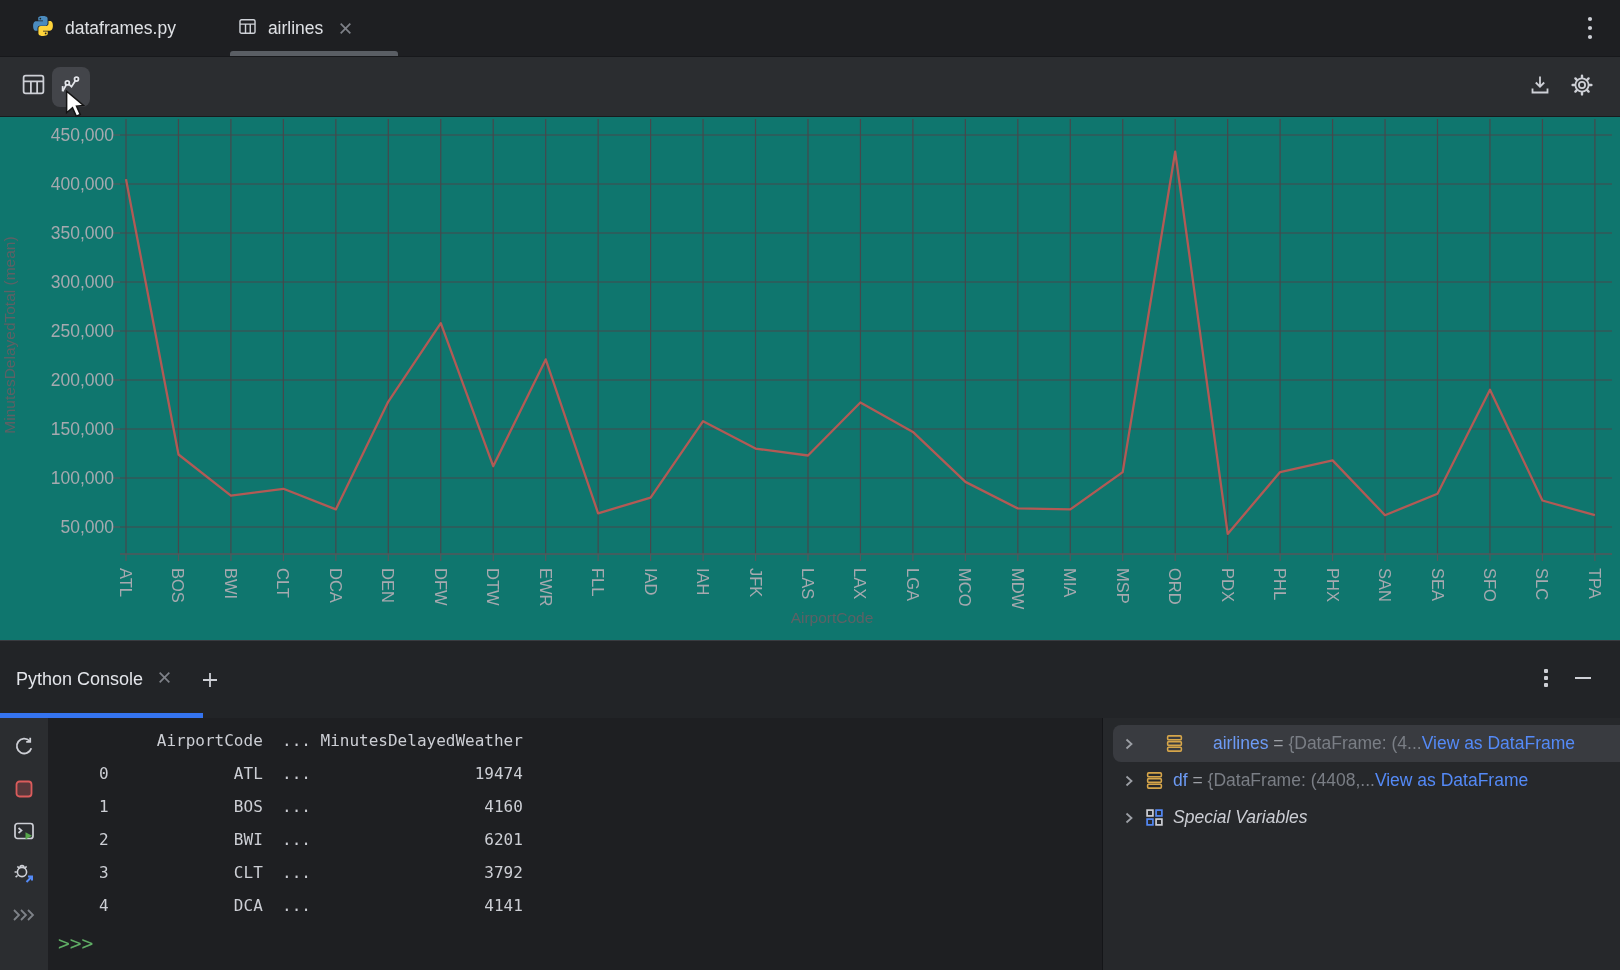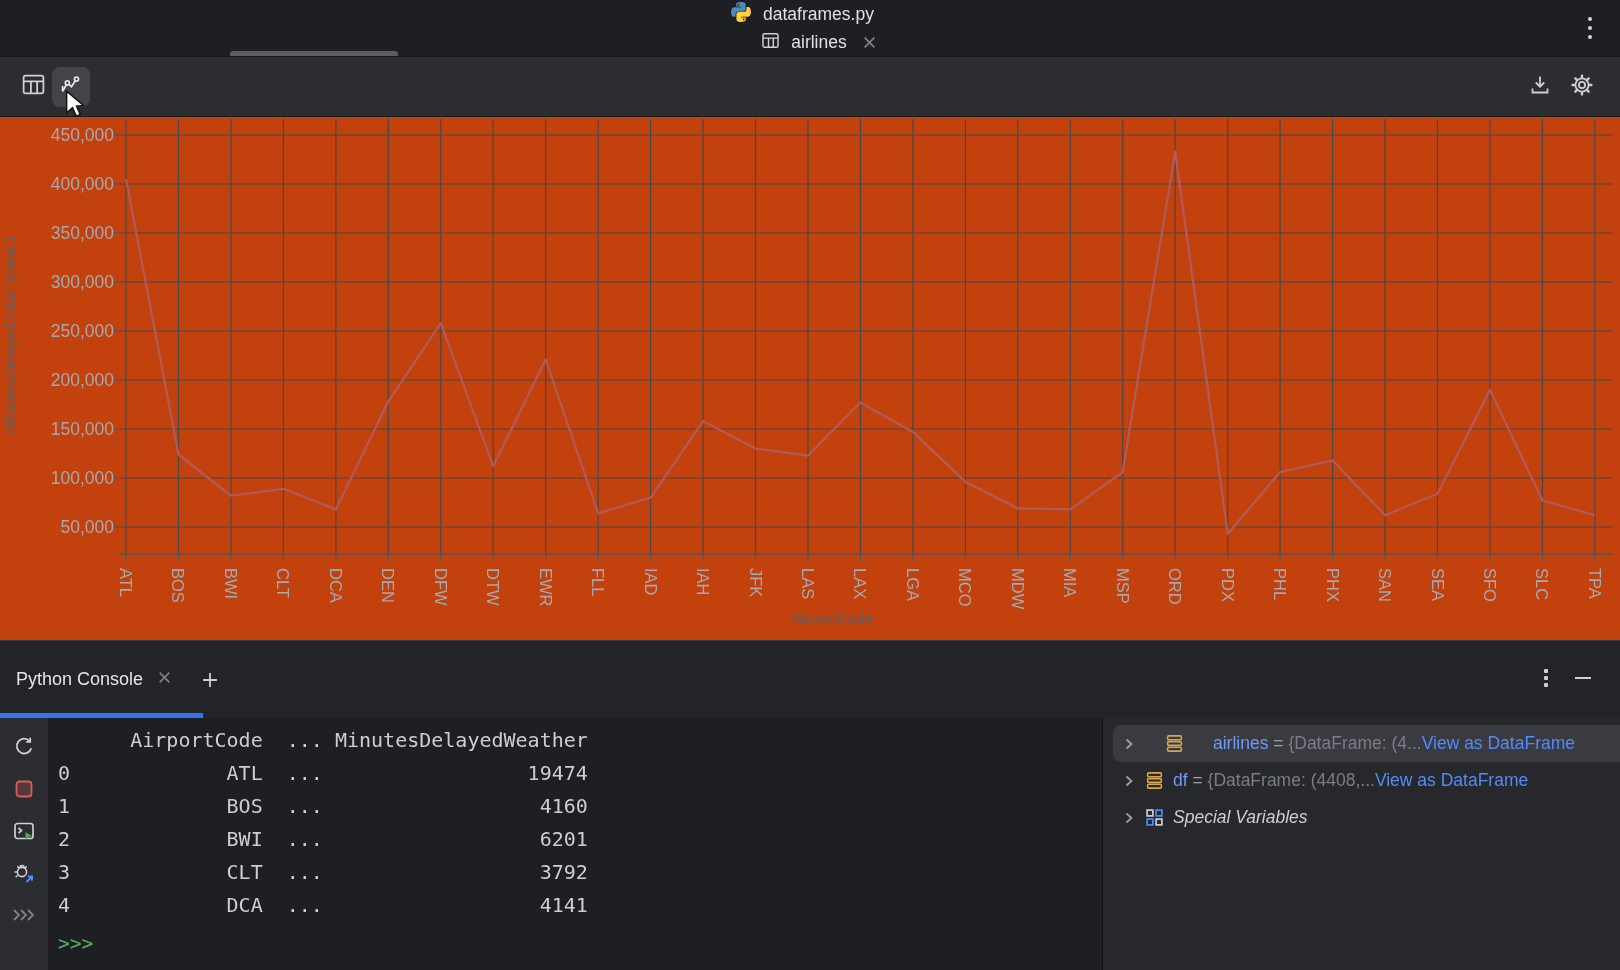--- a/index.html
+++ b/index.html
@@ -2,48 +2,48 @@
 <html><head>
 <meta charset="utf-8">
 <style>
   * { margin:0; padding:0; box-sizing:border-box; }
   html,body { background:#121314; }
   .window{
     position:relative; width:1620px; height:970px; overflow:hidden;
     background:#1e1f22; font-family:"Liberation Sans", sans-serif; color:#dfe1e5;
   }
   
-  .tabbar{ position:relative; height:57px; background:#1e1f22; display:flex; align-items:center; padding-left:18px; border-bottom:1px solid #17181b;flex-direction:column;}
+  .tabbar{ position:relative; height:57px; background:#1e1f22; display:flex; align-items:center; padding-left:18px; border-bottom:1px solid #17181b;}
   .etab{ display:flex; align-items:center; gap:11px; height:100%; padding:0 14px; cursor:default; }
   .etab .lbl{ font-size:17.5px; color:#dfe1e5; }
   .etab.first{ margin-right:34px; }
   .tab-underline{ position:absolute; left:230px; bottom:0; width:168px; height:5px; background:#5a5e64; border-radius:3px 3px 0 0; }
   .tab-close{ display:flex; align-items:center; margin-left:4px; }
   .bar-kebab{ position:absolute; right:20px; top:13px; }
   
   .toolbar{ position:relative; height:60px; background:#2b2d30; display:flex; align-items:center; padding:0 26px 0 14px; border-bottom:1px solid #191a1d; }
   .tbtn{ width:38px; height:40px; display:flex; align-items:center; justify-content:center; border-radius:8px; }
   .tbtn.active{ background:#43454a; }
   .toolbar-right{ margin-left:auto; display:flex; align-items:center; gap:18px; }
   .cursor{ position:absolute; left:63px; top:33px; z-index:40; }
   
-  .chart{ position:relative; height:523px; background:#c2410c; }
+  .chart{ position:relative; height:523px; background:#0f766e; }
   
   .chead{ position:relative; height:78px; background:#222427; border-top:1px solid #393b40; display:flex; align-items:center; padding:0 26px 0 0; }
   .ctab{ display:flex; align-items:center; gap:14px; padding:0 10px 0 16px; height:100%; }
   .ctab .lbl{ font-size:18px; color:#e3e5ea; }
   .cplus{ margin-left:18px; display:flex; align-items:center; }
   .chead-ind{ position:absolute; left:0; bottom:0; width:203px; height:5px; background:#3574f0; }
   .chead-right{ margin-left:auto; display:flex; align-items:center; gap:18px; }
   
   .cbody{ position:relative; display:flex; height:252px; background:#1e1f22; }
   .gutter{ width:48px; background:#2b2d30; display:flex; flex-direction:column; align-items:center; padding-top:16px; gap:16px; flex:0 0 48px; }
   .gicon{ width:26px; height:26px; display:flex; align-items:center; justify-content:center; }
   .cout{ flex:1; overflow:hidden; padding:6px 0 0 10px; }
-  .cout pre{ font-family:"DejaVu Sans Mono", monospace; font-size:20px; line-height:33px; color:#ccced4; white-space:pre; }
+  .cout pre{ font-family:"DejaVu Sans Mono", monospace; font-size:16px; line-height:33px; color:#ccced4; white-space:pre;margin-left:41px; }
   .prompt{ font-family:"DejaVu Sans Mono", monospace; font-size:19.5px; line-height:33px; color:#5fad65; margin-top:5px; }
   
   .vars{ width:518px; flex:0 0 518px; background:#26282b; border-left:1px solid #141518; padding-top:7px; overflow:hidden; }
   .vrow{ position:relative; display:flex; align-items:center; height:37px; padding-left:20px; white-space:nowrap; }
   .vrow.selected{ background:#393b40; border-radius:8px 0 0 8px; margin-left:10px; padding-left:10px;gap:20px; }
   .vrow .chev{ width:22px; display:flex; align-items:center; }
   .vrow .vicon{ width:28px; display:flex; align-items:center; }
   .vrow .txt{ font-size:17.5px; overflow:hidden; }
   .vname{ color:#6d9bf5; }
   .veq{ color:#9da0a6; }

